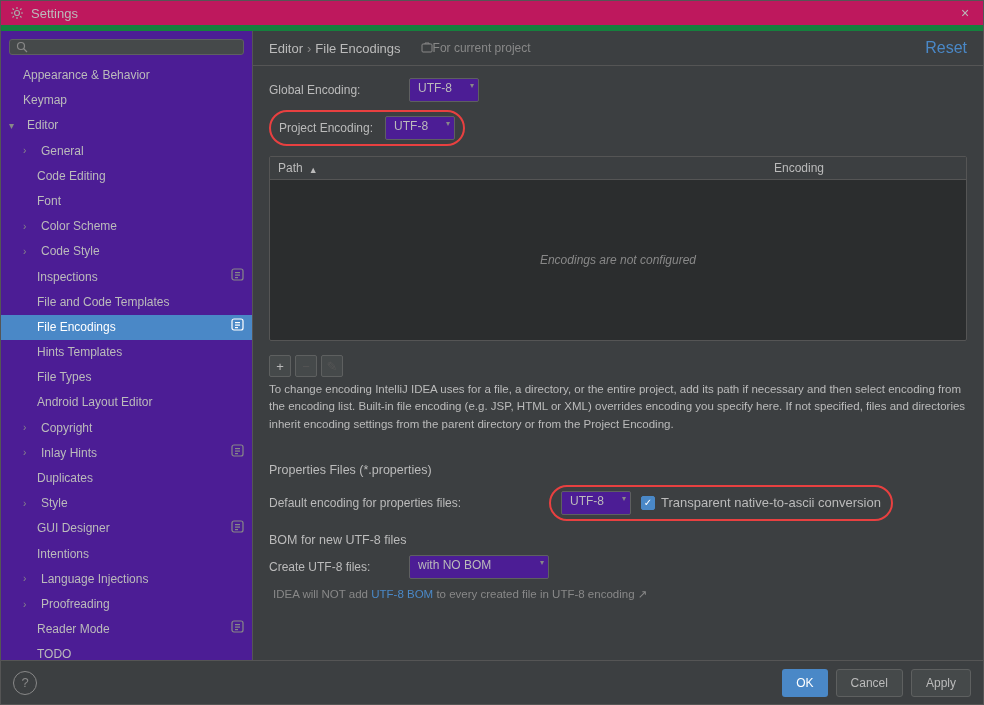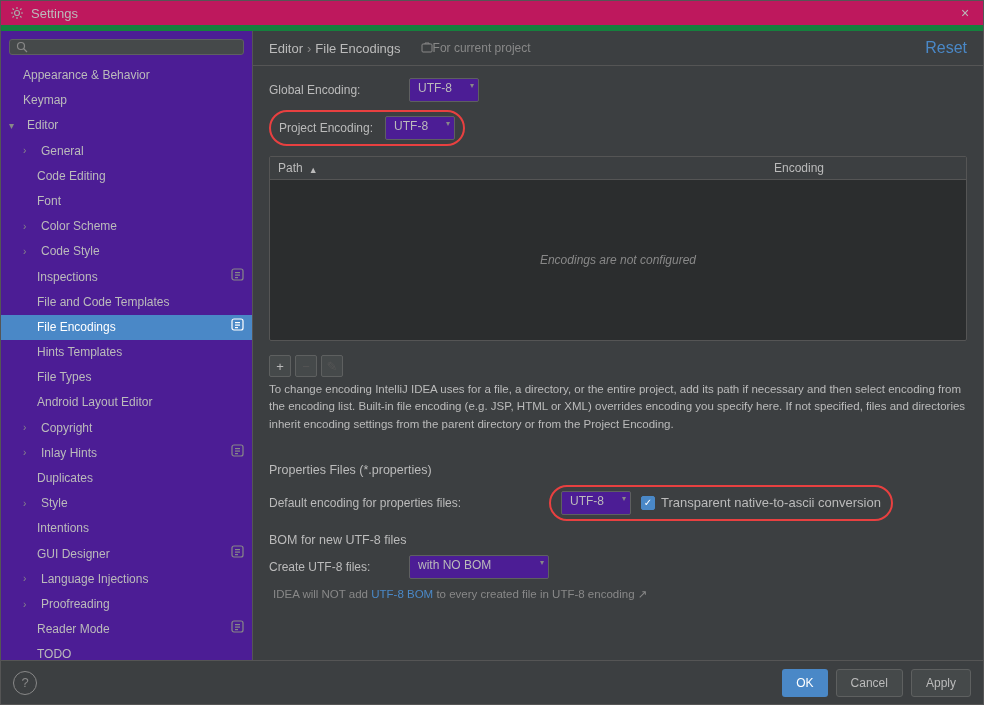--- a/index.html
+++ b/index.html
@@ -492,31 +492,31 @@
           <div class="tree-item" style="padding: 3px 8px 3px 22px; display: flex; align-items: center;">
             <span style="width: 14px;"></span>
             <span class="item-label">Duplicates</span>
           </div>
           <div class="tree-item" style="padding: 3px 8px 3px 22px; display: flex; align-items: center;">
             <span class="arrow" style="margin-right: 4px;">›</span>
             <span class="item-label">Style</span>
           </div>
           <div class="tree-item" style="padding: 3px 8px 3px 22px; display: flex; align-items: center;">
             <span style="width: 14px;"></span>
-            <span class="item-label">Intentions</span>
-          </div>
-          <div class="tree-item" style="padding: 3px 8px 3px 22px; display: flex; align-items: center;">
-            <span style="width: 14px;"></span>
             <span class="item-label">GUI Designer</span>
             <span class="badge-icon"><svg width="13" height="13" viewBox="0 0 13 13">
                 <rect x="1" y="1" width="11" height="11" rx="2" fill="none" stroke="currentColor" stroke-width="1.2"></rect>
                 <rect x="4" y="4" width="5" height="1.2" fill="currentColor"></rect>
                 <rect x="4" y="6.5" width="5" height="1.2" fill="currentColor"></rect>
                 <rect x="4" y="9" width="3" height="1.2" fill="currentColor"></rect>
               </svg></span>
+          </div>
+          <div class="tree-item" style="padding: 3px 8px 3px 22px; display: flex; align-items: center;">
+            <span style="width: 14px;"></span>
+            <span class="item-label">Intentions</span>
           </div>
           <div class="tree-item" style="padding: 3px 8px 3px 22px; display: flex; align-items: center;">
             <span class="arrow" style="margin-right: 4px;">›</span>
             <span class="item-label">Language Injections</span>
           </div>
           <div class="tree-item" style="padding: 3px 8px 3px 22px; display: flex; align-items: center;">
             <span class="arrow" style="margin-right: 4px;">›</span>
             <span class="item-label">Proofreading</span>
           </div>
           <div class="tree-item" style="padding: 3px 8px 3px 22px; display: flex; align-items: center;">

